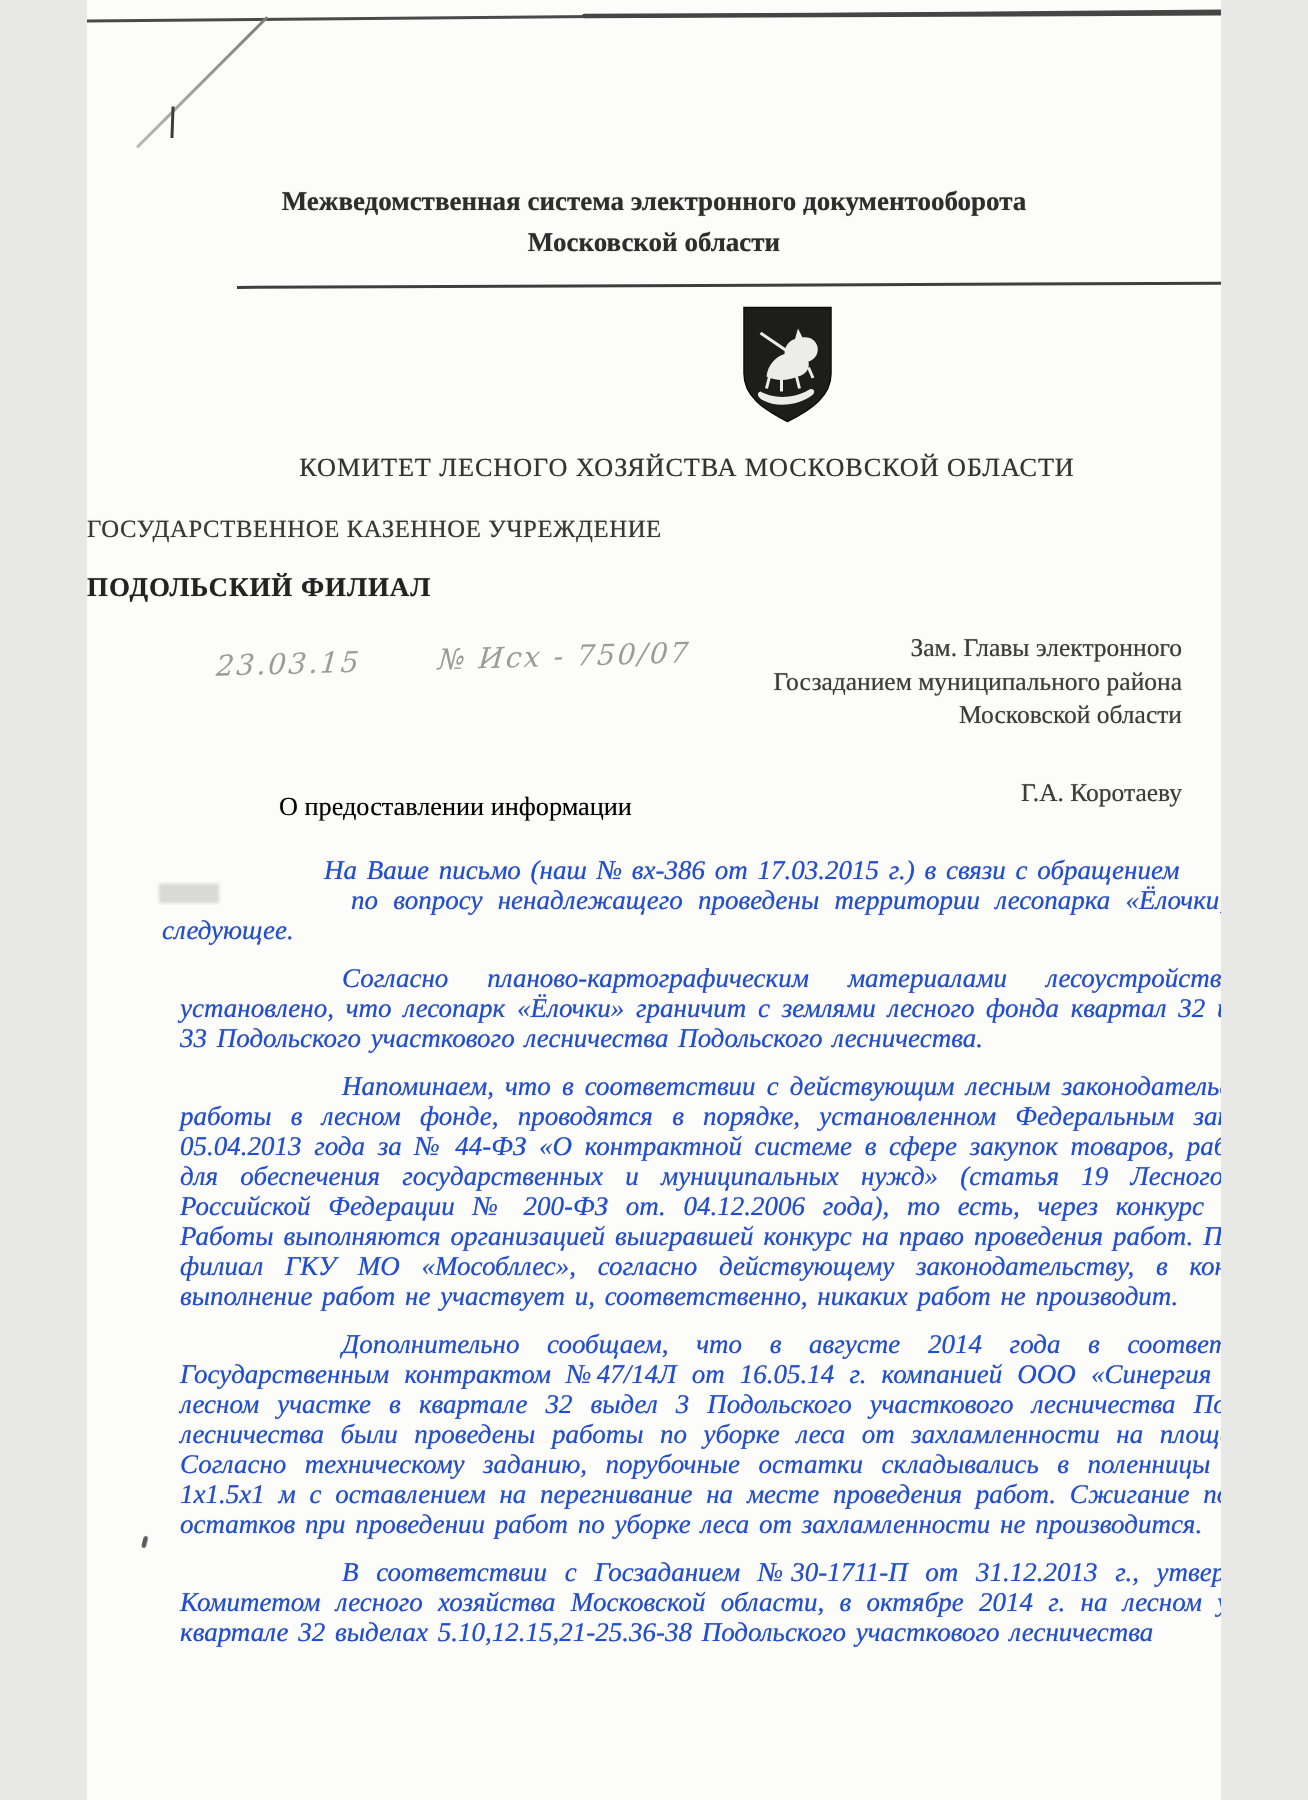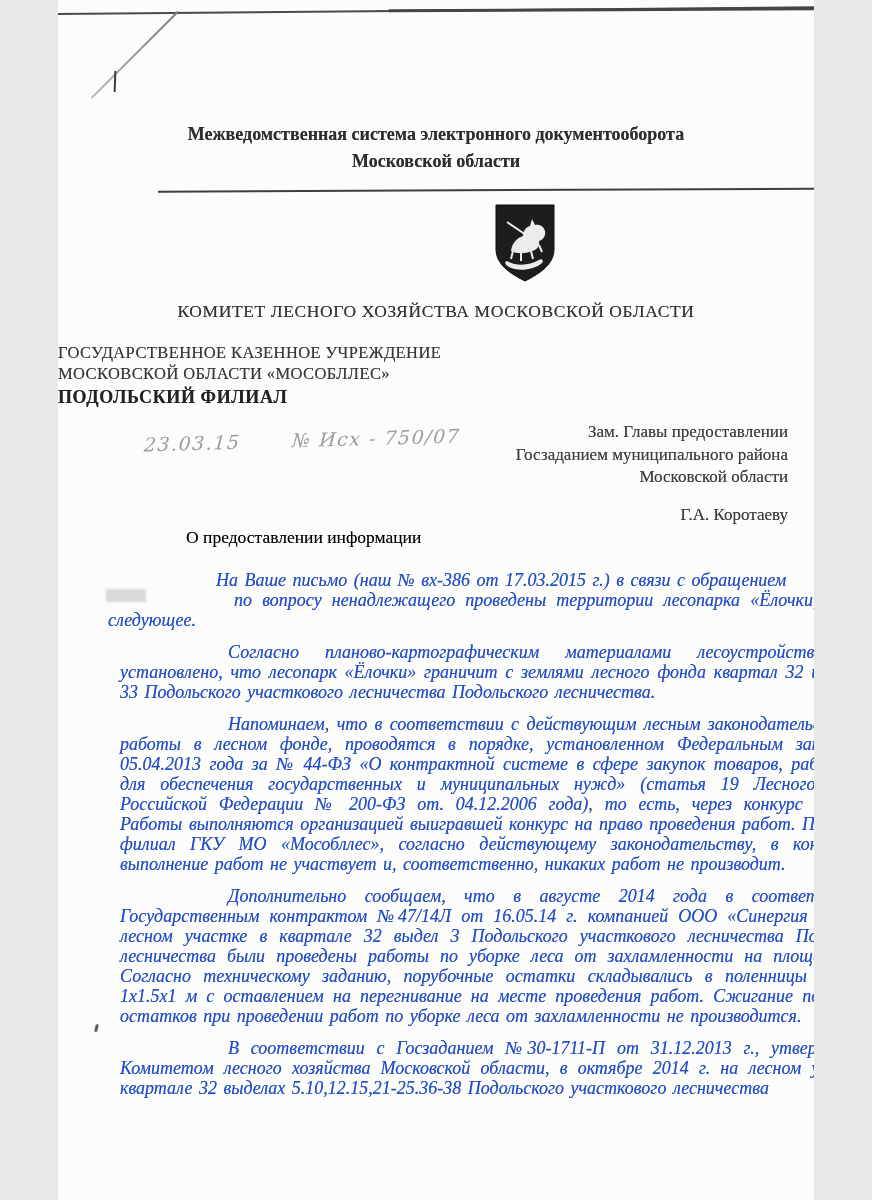--- a/index.html
+++ b/index.html
@@ -37,36 +37,36 @@
     font-weight:bold;font-size:18px;line-height:27px;color:#2d2d2d;}
   .hrule{position:absolute;left:100px;top:189px;width:748px;height:2px;
     background:#3f3f3f;transform:rotate(-0.25deg);}
 
   
   .emblem{position:absolute;left:434px;top:204px;width:66px;height:78px;}
   .emblem svg{width:100%;height:100%;filter:blur(.3px);}
 
   
   .committee{position:absolute;top:301px;left:0;width:100%;text-align:center;
-    font-size:17.5px;letter-spacing:.6px;color:#333;}
+    font-size:17.5px;letter-spacing:.6px;color:#333;padding-left:22px;}
   .inst{position:absolute;top:342px;left:0;width:100%;text-align:left;
     font-size:16.5px;line-height:21px;color:#383838;letter-spacing:.4px;}
-  .branch{font-weight:bold;font-size:18px;color:#222;margin-top:3px;letter-spacing:.6px;}
+  .branch{font-weight:bold;font-size:18px;color:#222;margin-top:18px;letter-spacing:.6px;}
 
   
   .handwriting{position:absolute;left:86px;top:429px;
     font-family:"DejaVu Serif", serif;font-style:italic;
     font-size:19px;color:#9b9b9b;letter-spacing:1.5px;
     transform:rotate(-1.6deg) skewX(-6deg);text-shadow:none;}
   .hw-num{margin-left:44px;}
 
   
   .addressee{position:absolute;right:26px;top:421px;text-align:right;
     font-size:17px;line-height:22.5px;color:#3c3c3c;}
-  .addressee .name{margin-top:15px;}
+  .addressee .name{margin-top:29px;}
 
   
   .subject{position:absolute;left:128px;top:527px;font-size:17.5px;color:#000000;}
   .letter-body{position:absolute;left:50px;top:570px;width:796px;
     font-size:18px;line-height:20px;word-spacing:2px;color:#1d4ed8;font-style:italic;}
   .letter-body p{margin:12px;text-indent:108px;text-align:justify;}
   .p1-l1{padding-left:108px;}
   .p1-l2{padding-left:126px;text-align:justify;text-align-last:justify;}
 </style>
 </head>
@@ -95,31 +95,30 @@
       <path d="M14 18 L42 37" stroke="#ececea" stroke-width="2"></path>
       <path d="M18 47 c1 -8 6 -13 12 -15 c0 -5 3 -9 7 -10 l2 -7 3 6 c5 -1 9 2 10 6 c1 5 -2 9 -6 10 c1 5 -2 9 -7 10 c-7 3 -15 3 -21 0 z" fill="#ececea"></path>
       <path d="M20 47 l-2 8 M28 49 l0 8 M38 47 l2 8 M46 41 l3 7" stroke="#ececea" stroke-width="2" fill="none"></path>
       <path d="M14 57 c8 5 22 5 32 -1 c3 -2 5 1 3 3 c-8 7 -24 9 -33 4 c-4 -2 -5 -5 -2 -6 z" fill="#ececea"></path>
     </svg>
   </div>
 
   <div class="committee">КОМИТЕТ ЛЕСНОГО ХОЗЯЙСТВА МОСКОВСКОЙ  ОБЛАСТИ</div>
   <div class="inst">
     <div>ГОСУДАРСТВЕННОЕ КАЗЕННОЕ  УЧРЕЖДЕНИЕ</div>
-    <div>МОСКОВСКОЙ ОБЛАСТИ  «МОСОБЛЛЕС»</div>
     <div class="branch">ПОДОЛЬСКИЙ ФИЛИАЛ</div>
   </div>
 
   <div class="handwriting">
     <span>23.03.15</span>
     <span class="hw-num">№ Исх - 750/07</span>
   </div>
 
   <div class="addressee">
-    <div>Зам. Главы предоставлении</div>
+    <div>Зам. Главы электронного</div>
     <div>Госзаданием муниципального района</div>
     <div>Московской области</div>
     <div class="name">Г.А. Коротаеву</div>
   </div>
 
   <div class="subject">О предоставлении информации</div>
 
   <div class="letter-body">
     <div class="p1-l1">На Ваше письмо (наш № вх-386 от 17.03.2015 г.) в связи с обращением</div>
     <div class="p1-l2">по вопросу ненадлежащего проведены территории лесопарка «Ёлочки, сообщаем</div>

